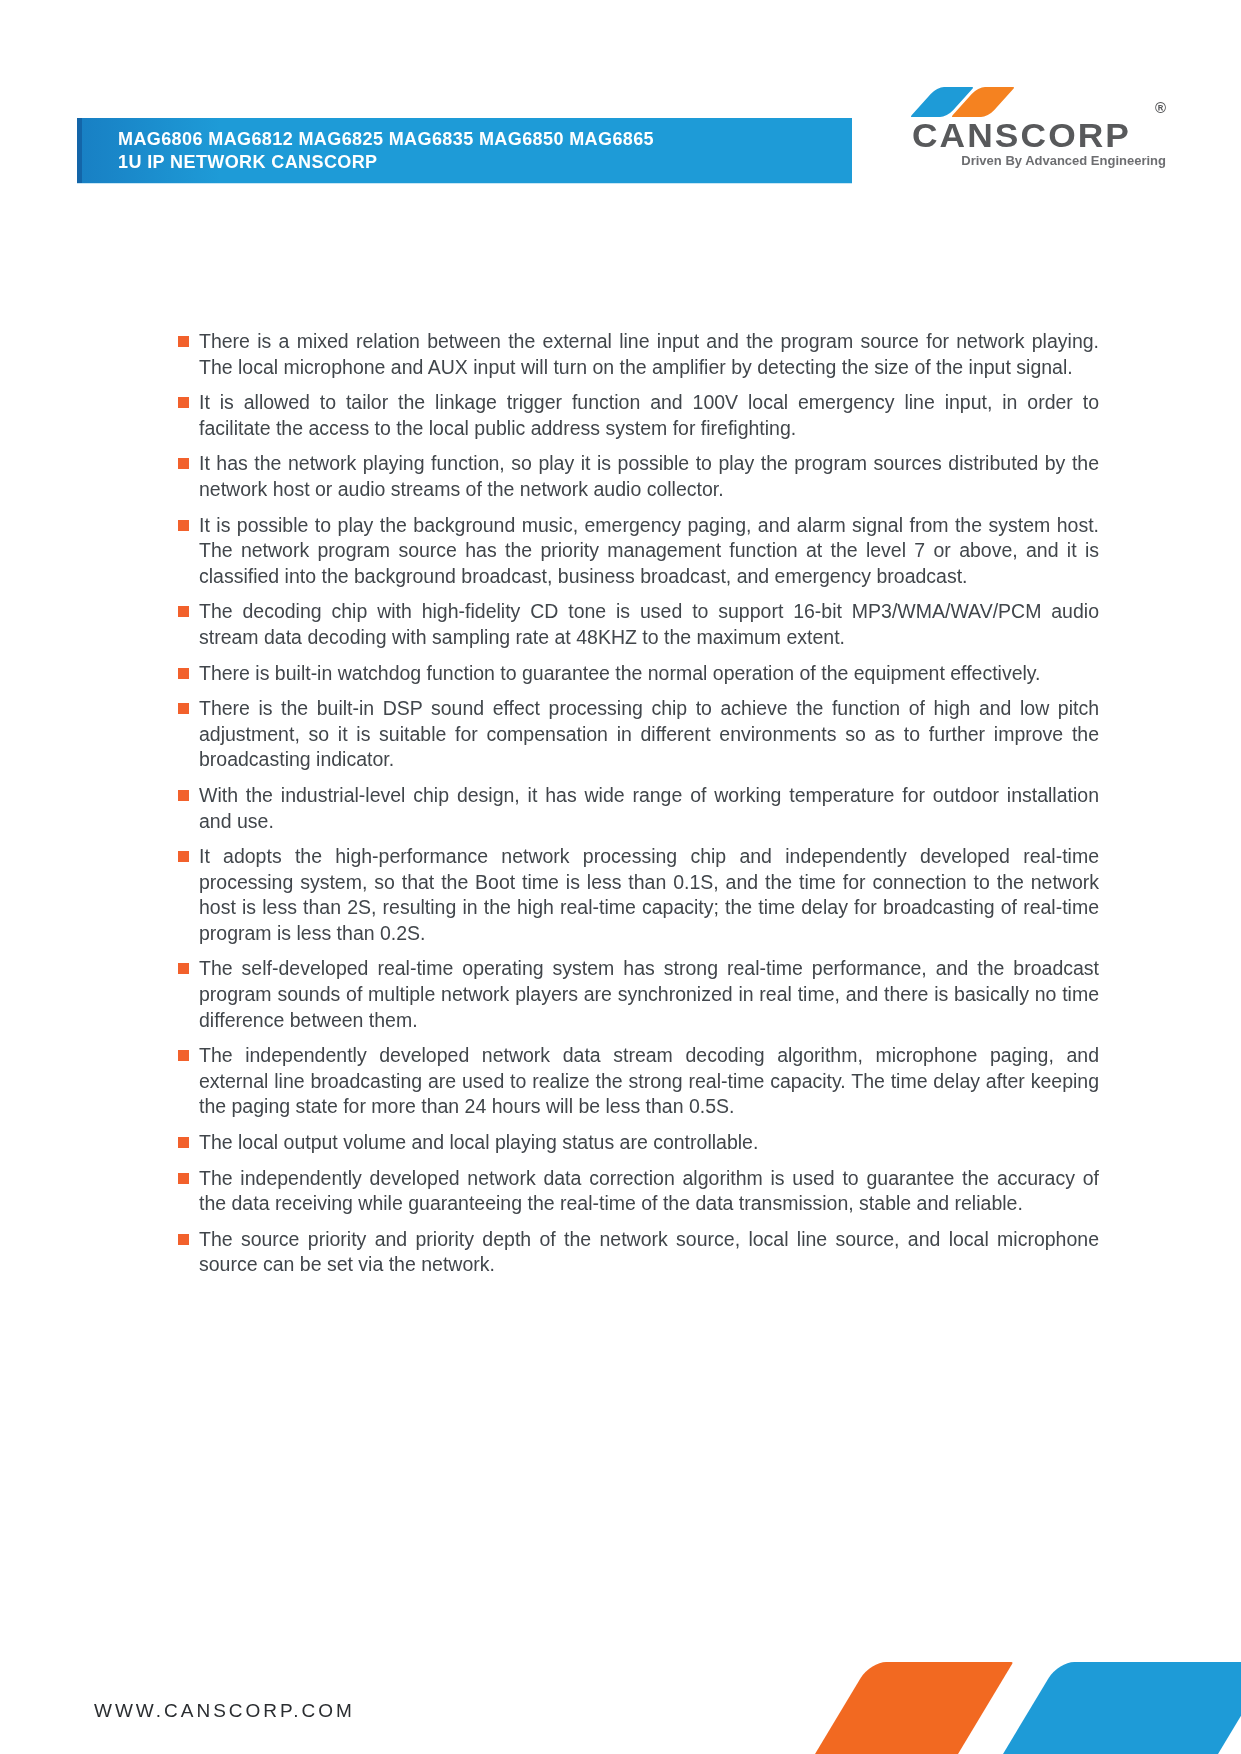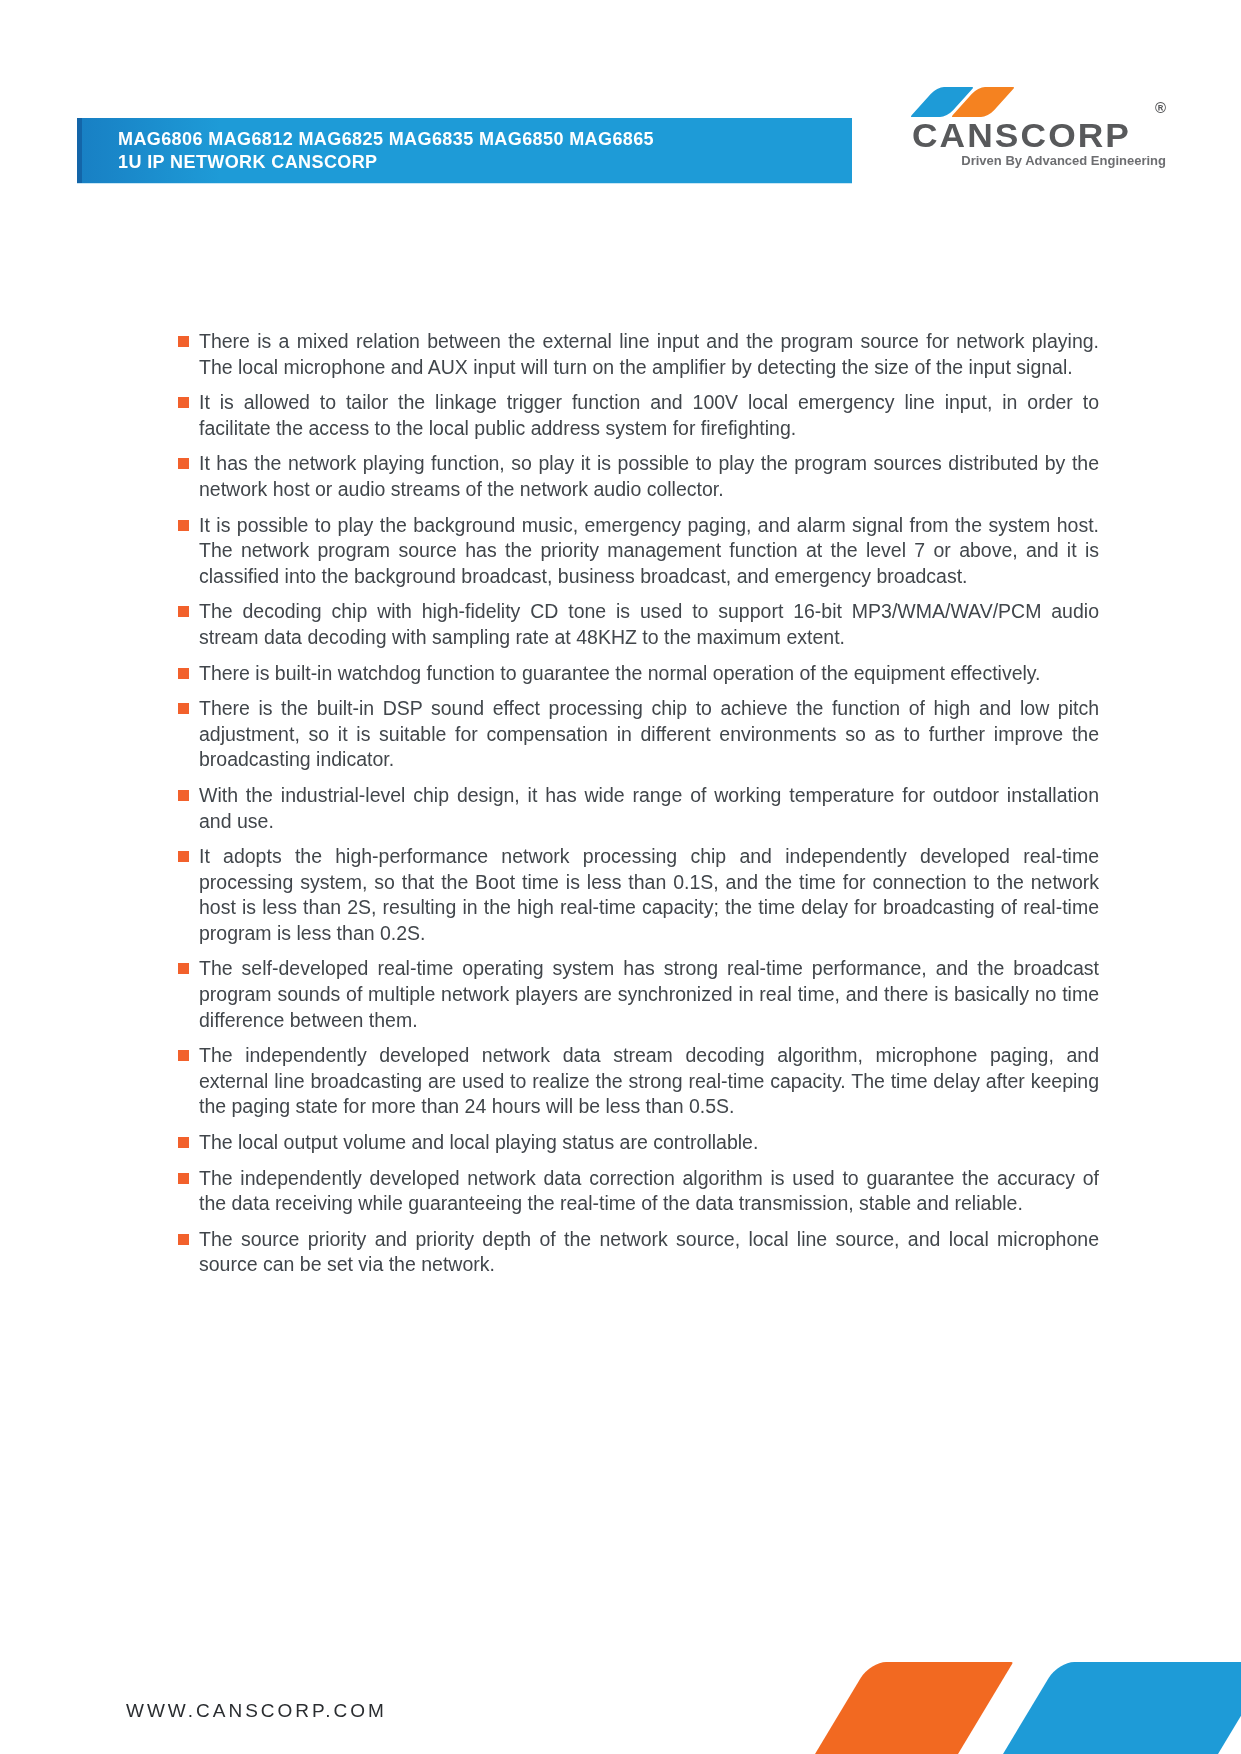--- a/index.html
+++ b/index.html
@@ -68,21 +68,21 @@
     text-align:justify;
   }
   .feature-bullet{
     position:absolute;left:0;top:7px;
     width:11px;height:11px;
     display:block;
   }
 
   
   .footer-url{
-    position:absolute;left:126px;top:1700px;
+    position:absolute;left:94px;top:1700px;
     font-size:19px;letter-spacing:3px;color:#2A2D30;
     white-space:nowrap;
   }
   .footer-shape{
     position:absolute;bottom:0;height:92px;
     transform:skewX(-31deg);transform-origin:0 100%;
     border-radius:16px 2px 0 0;
   }
   .footer-shape.orange{left:815px;width:143px;}
   .footer-shape.blue{left:1003px;width:215px;}

